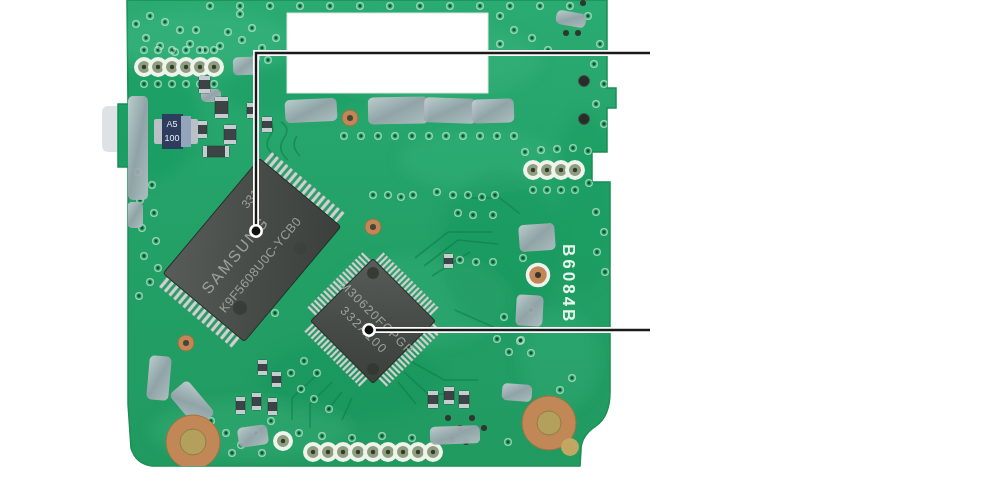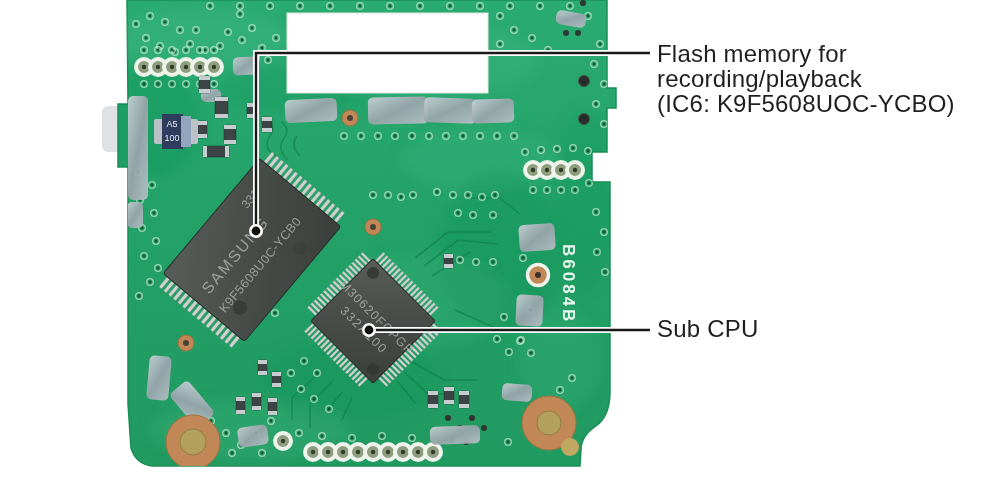--- a/index.html
+++ b/index.html
@@ -646,22 +646,16 @@
     <circle cx="256" cy="231" r="4.4" fill="#111111"></circle>
   </g>
   <g>
     <path d="M650,330 L372,330" fill="none" stroke="#ffffff" stroke-width="6"></path>
     <path d="M650,330 L372,330" fill="none" stroke="#1a1a1a" stroke-width="2.4"></path>
     <circle cx="369" cy="330" r="7" fill="#ffffff"></circle>
     <circle cx="369" cy="330" r="4.4" fill="#111111"></circle>
   </g>
 </svg>
 
-<div class="ann" style="left:657px;top:41px;">
-  <div>Flash memory for</div>
-  <div>recording/playback</div>
-  <div>(IC6: K9F5608UOC-YCBO)</div>
+<div class="ann" style="left:657px;top:316px;">
 </div>
-<div class="ann" style="left:657px;top:316px;">
-  <div>Sub CPU</div>
+
 </div>
 
-</div>
-
 </body></html>

